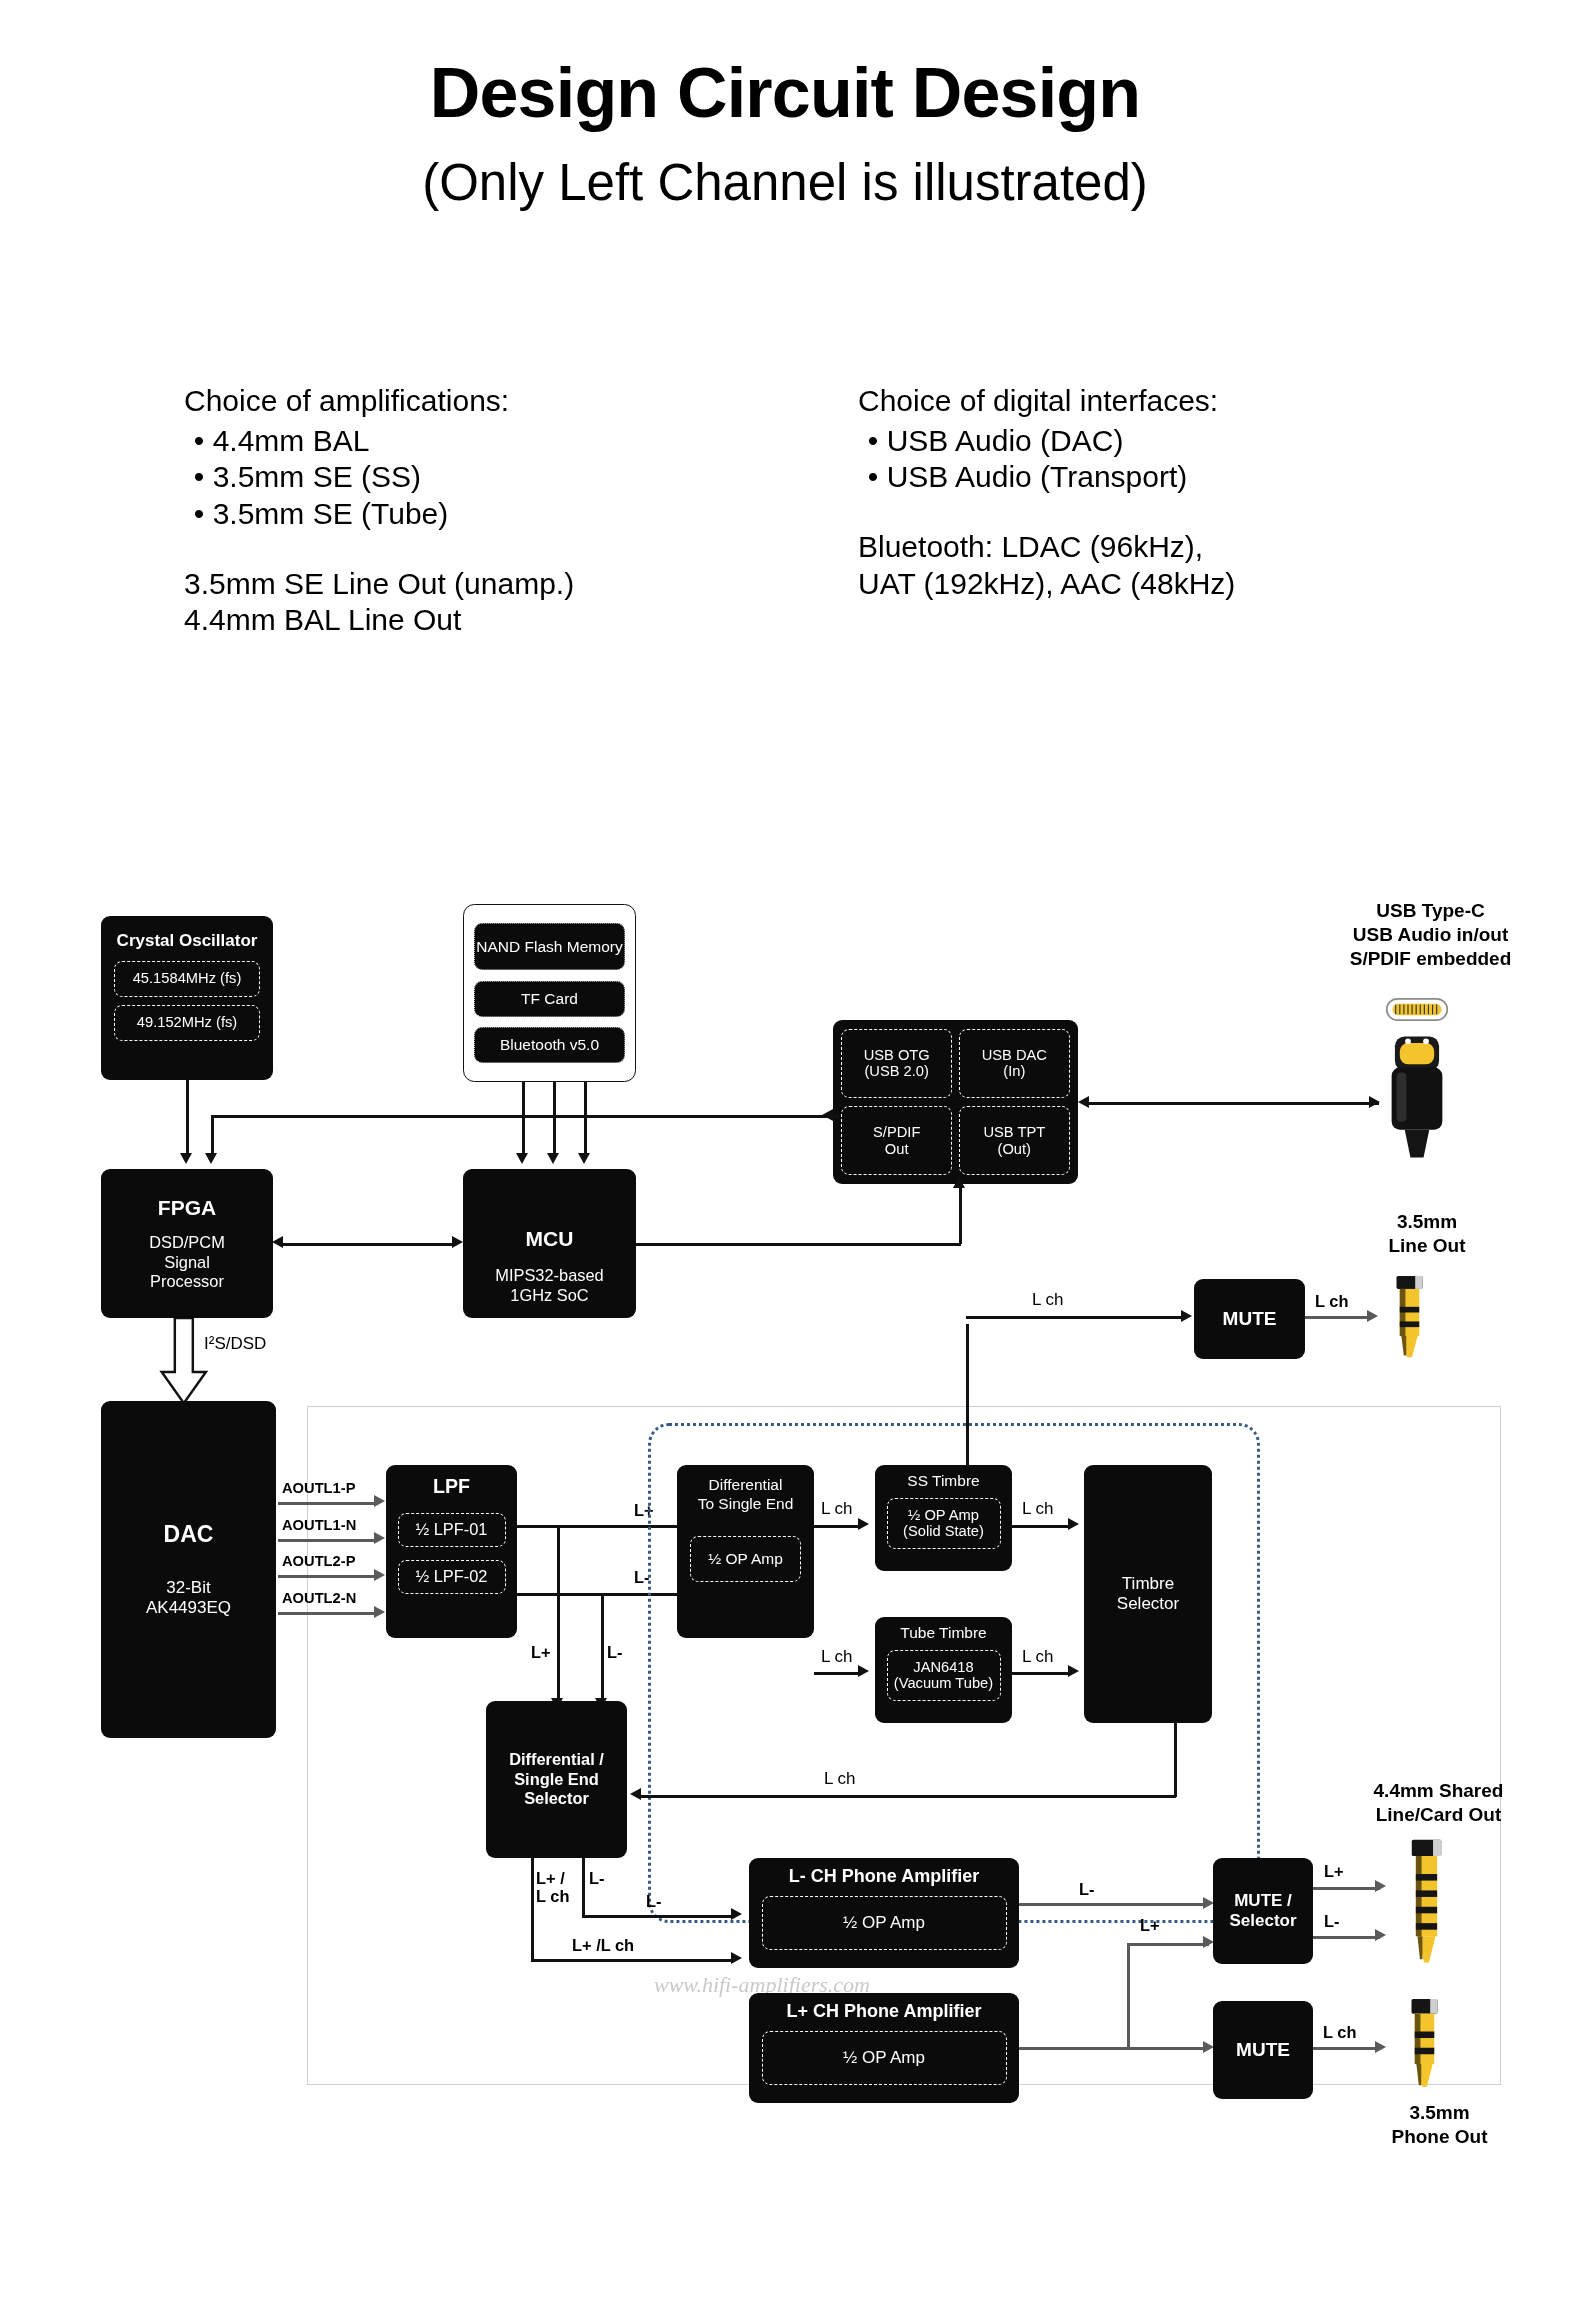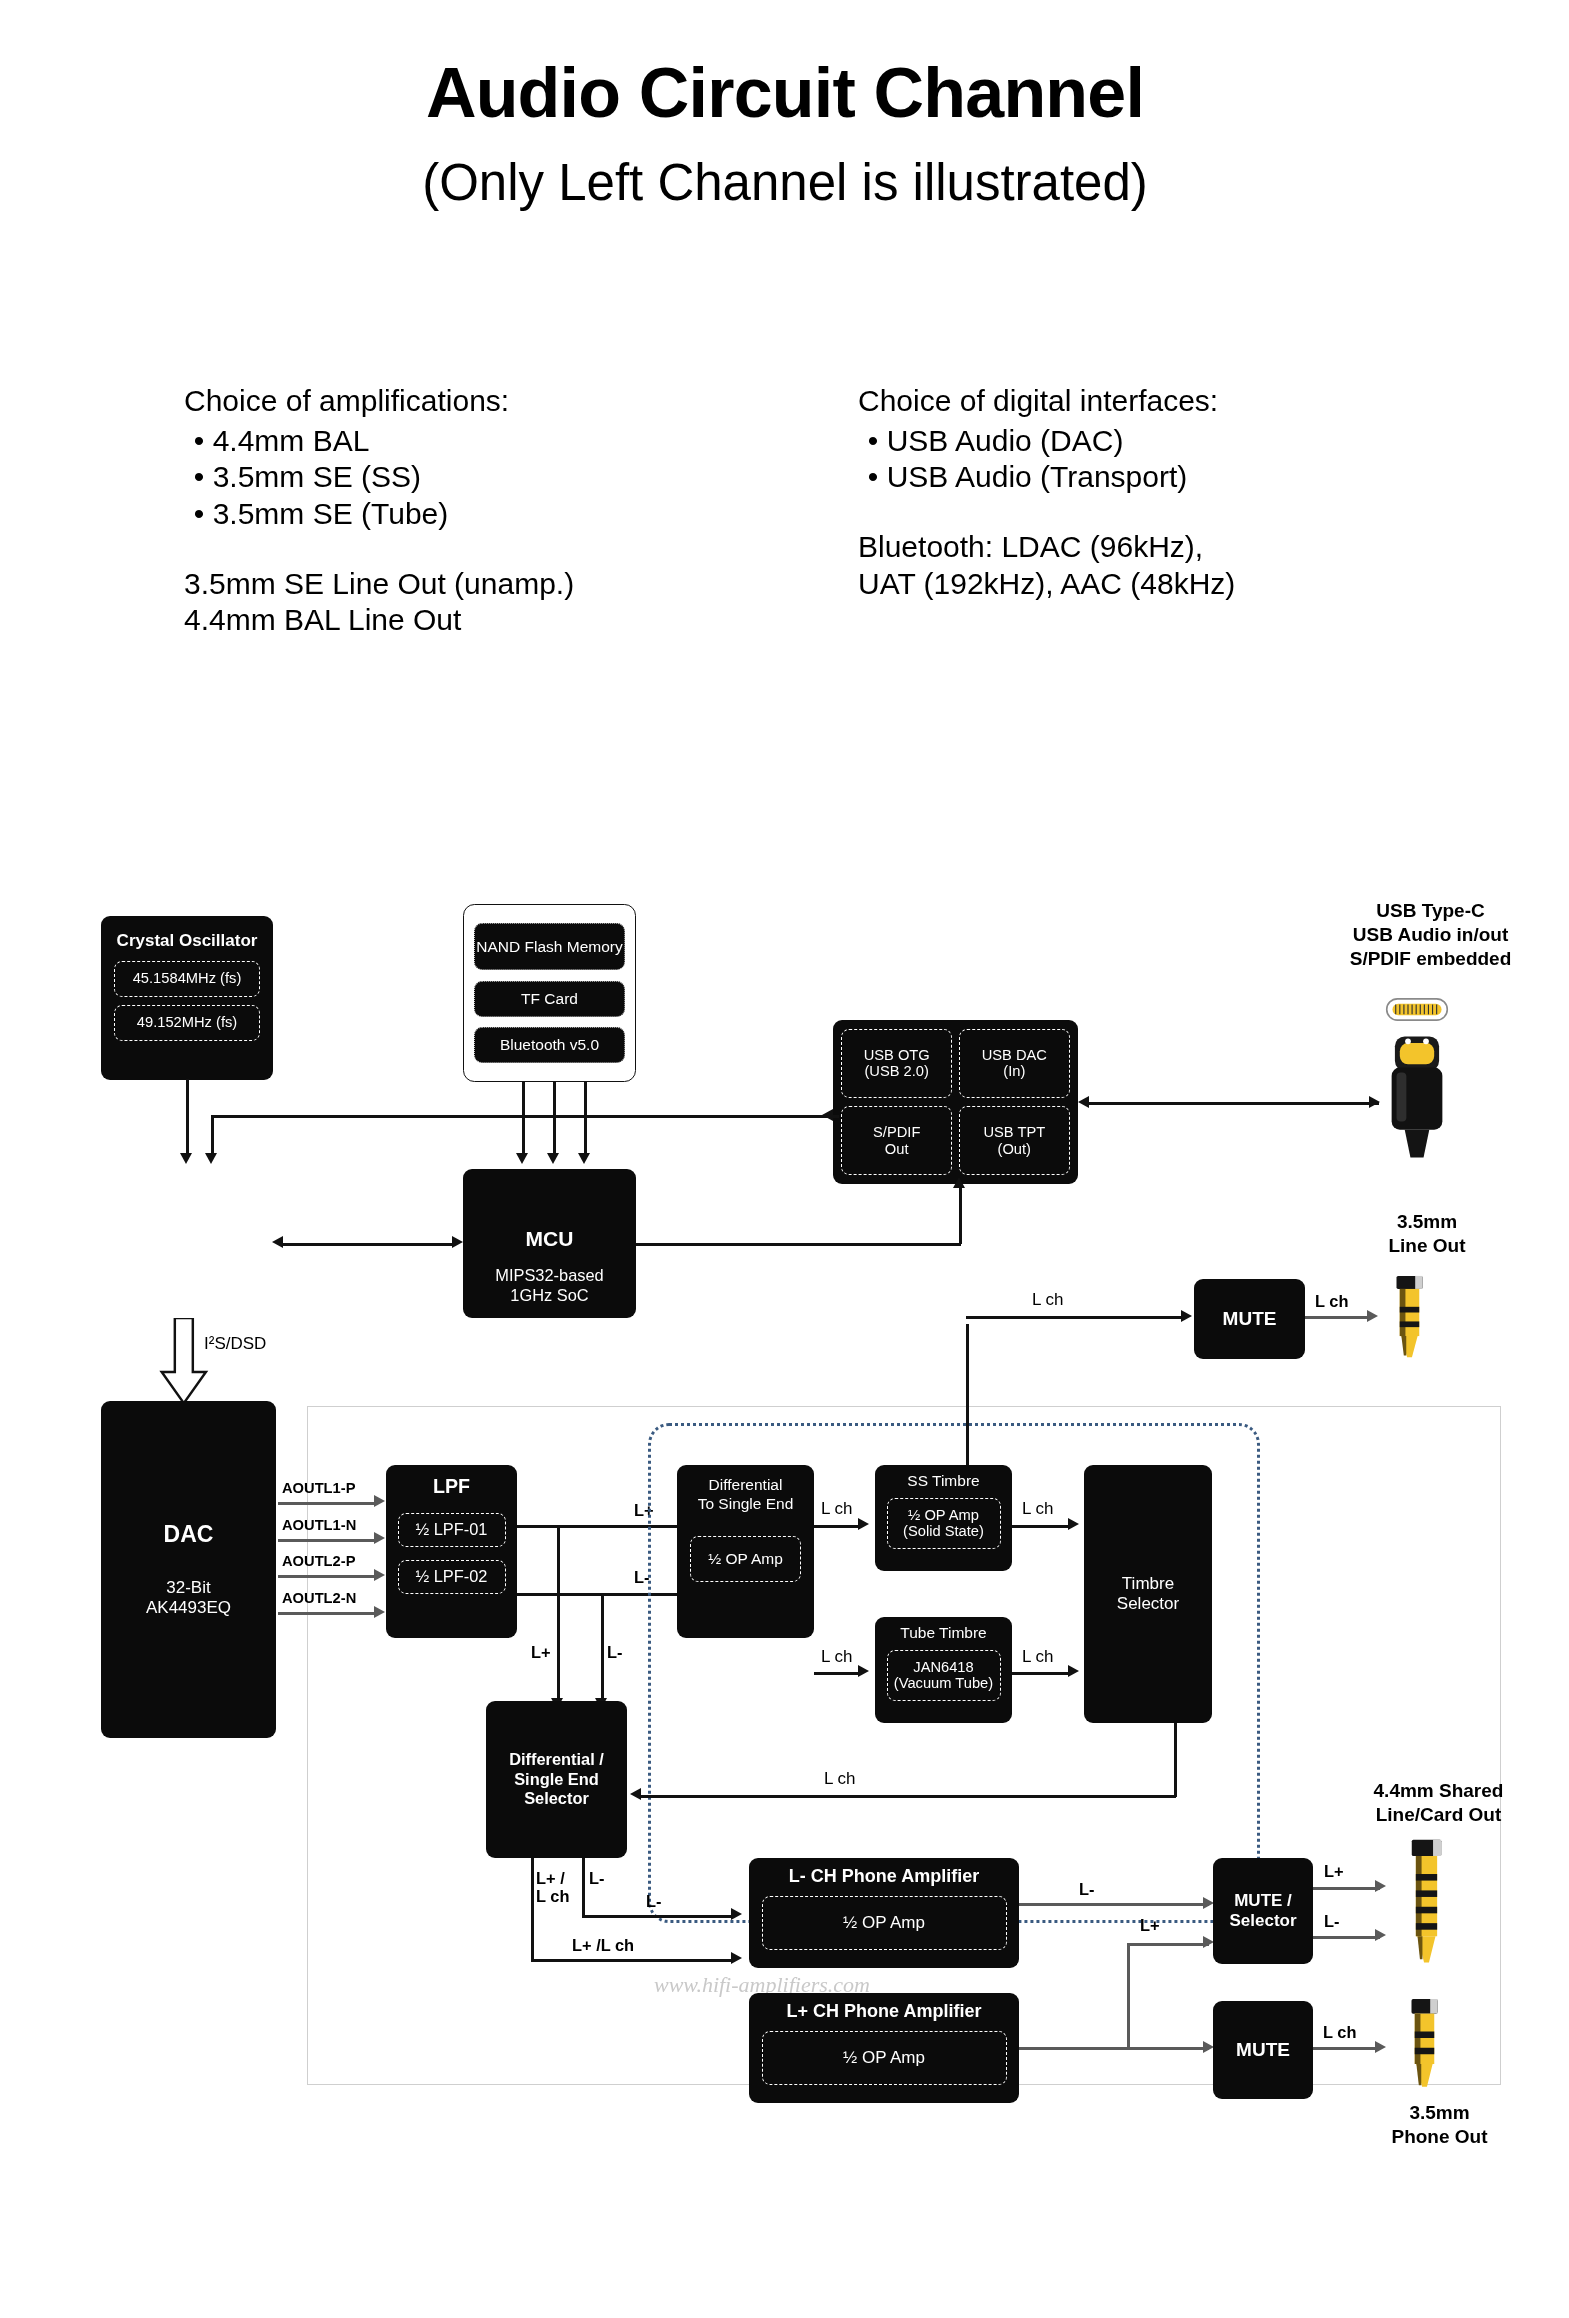--- a/index.html
+++ b/index.html
@@ -124,21 +124,21 @@
   }
 
   
   .usbc { position:absolute; }
   .jack { position:absolute; }
 </style>
 </head>
 <body>
 
 <div id="header">
-  <div id="title">Audio Circuit Channel</div>
+  <div id="title">Design Circuit Design</div>
   <div id="subtitle">(Only Left Channel is illustrated)</div>
 </div>
 
 <div id="intro">
   <div class="col left">
     <div class="tline heading">Choice of amplifications:</div>
     <div class="tline bullet">• 4.4mm BAL</div>
     <div class="tline bullet">• 3.5mm SE (SS)</div>
     <div class="tline bullet">• 3.5mm SE (Tube)</div>
     <div class="gap"></div>
@@ -166,20 +166,26 @@
     <div class="inner" style="width:146px; height:36px; font-size:14.7px; margin-bottom:8.2px;">45.1584MHz (fs)</div>
     <div class="inner" style="width:146px; height:36px; font-size:14.7px;">49.152MHz (fs)</div>
   </div>
 
   <div class="whitebox" style="left:463px; top:21px; width:173px; height:178px;">
     <div class="chip" style="height:47px; font-size:15.5px;">NAND Flash Memory</div>
     <div class="chip" style="height:36px; font-size:15.5px;">TF Card</div>
     <div class="chip" style="height:36px; font-size:15.5px;">Bluetooth v5.0</div>
   </div>
 
+  <div class="box" style="left:101px; top:286px; width:172px; height:149px;">
+    <div class="ttl" style="font-size:21px; margin-bottom:13px;">FPGA</div>
+    <div class="sub" style="font-size:16.4px; white-space:pre-line;">DSD/PCM
+Signal
+Processor</div>
+  </div>
 
   <div class="box" style="left:463px; top:286px; width:173px; height:149px;">
     <div class="ttl" style="font-size:21px; margin-bottom:14.7px;margin-top:45px;">MCU</div>
     <div class="sub" style="font-size:16.4px; white-space:pre-line;">MIPS32-based
 1GHz SoC</div>
   </div>
 
   <div class="box" style="left:833px; top:137px; width:245px; height:164px; flex-direction:row; flex-wrap:wrap; padding:8.2px; gap:0;">
     <div class="inner" style="width:111px; height:69px; font-size:14.7px; white-space:pre-line; margin:0 3.3px 3.3px 0;">USB OTG
 (USB 2.0)</div>

